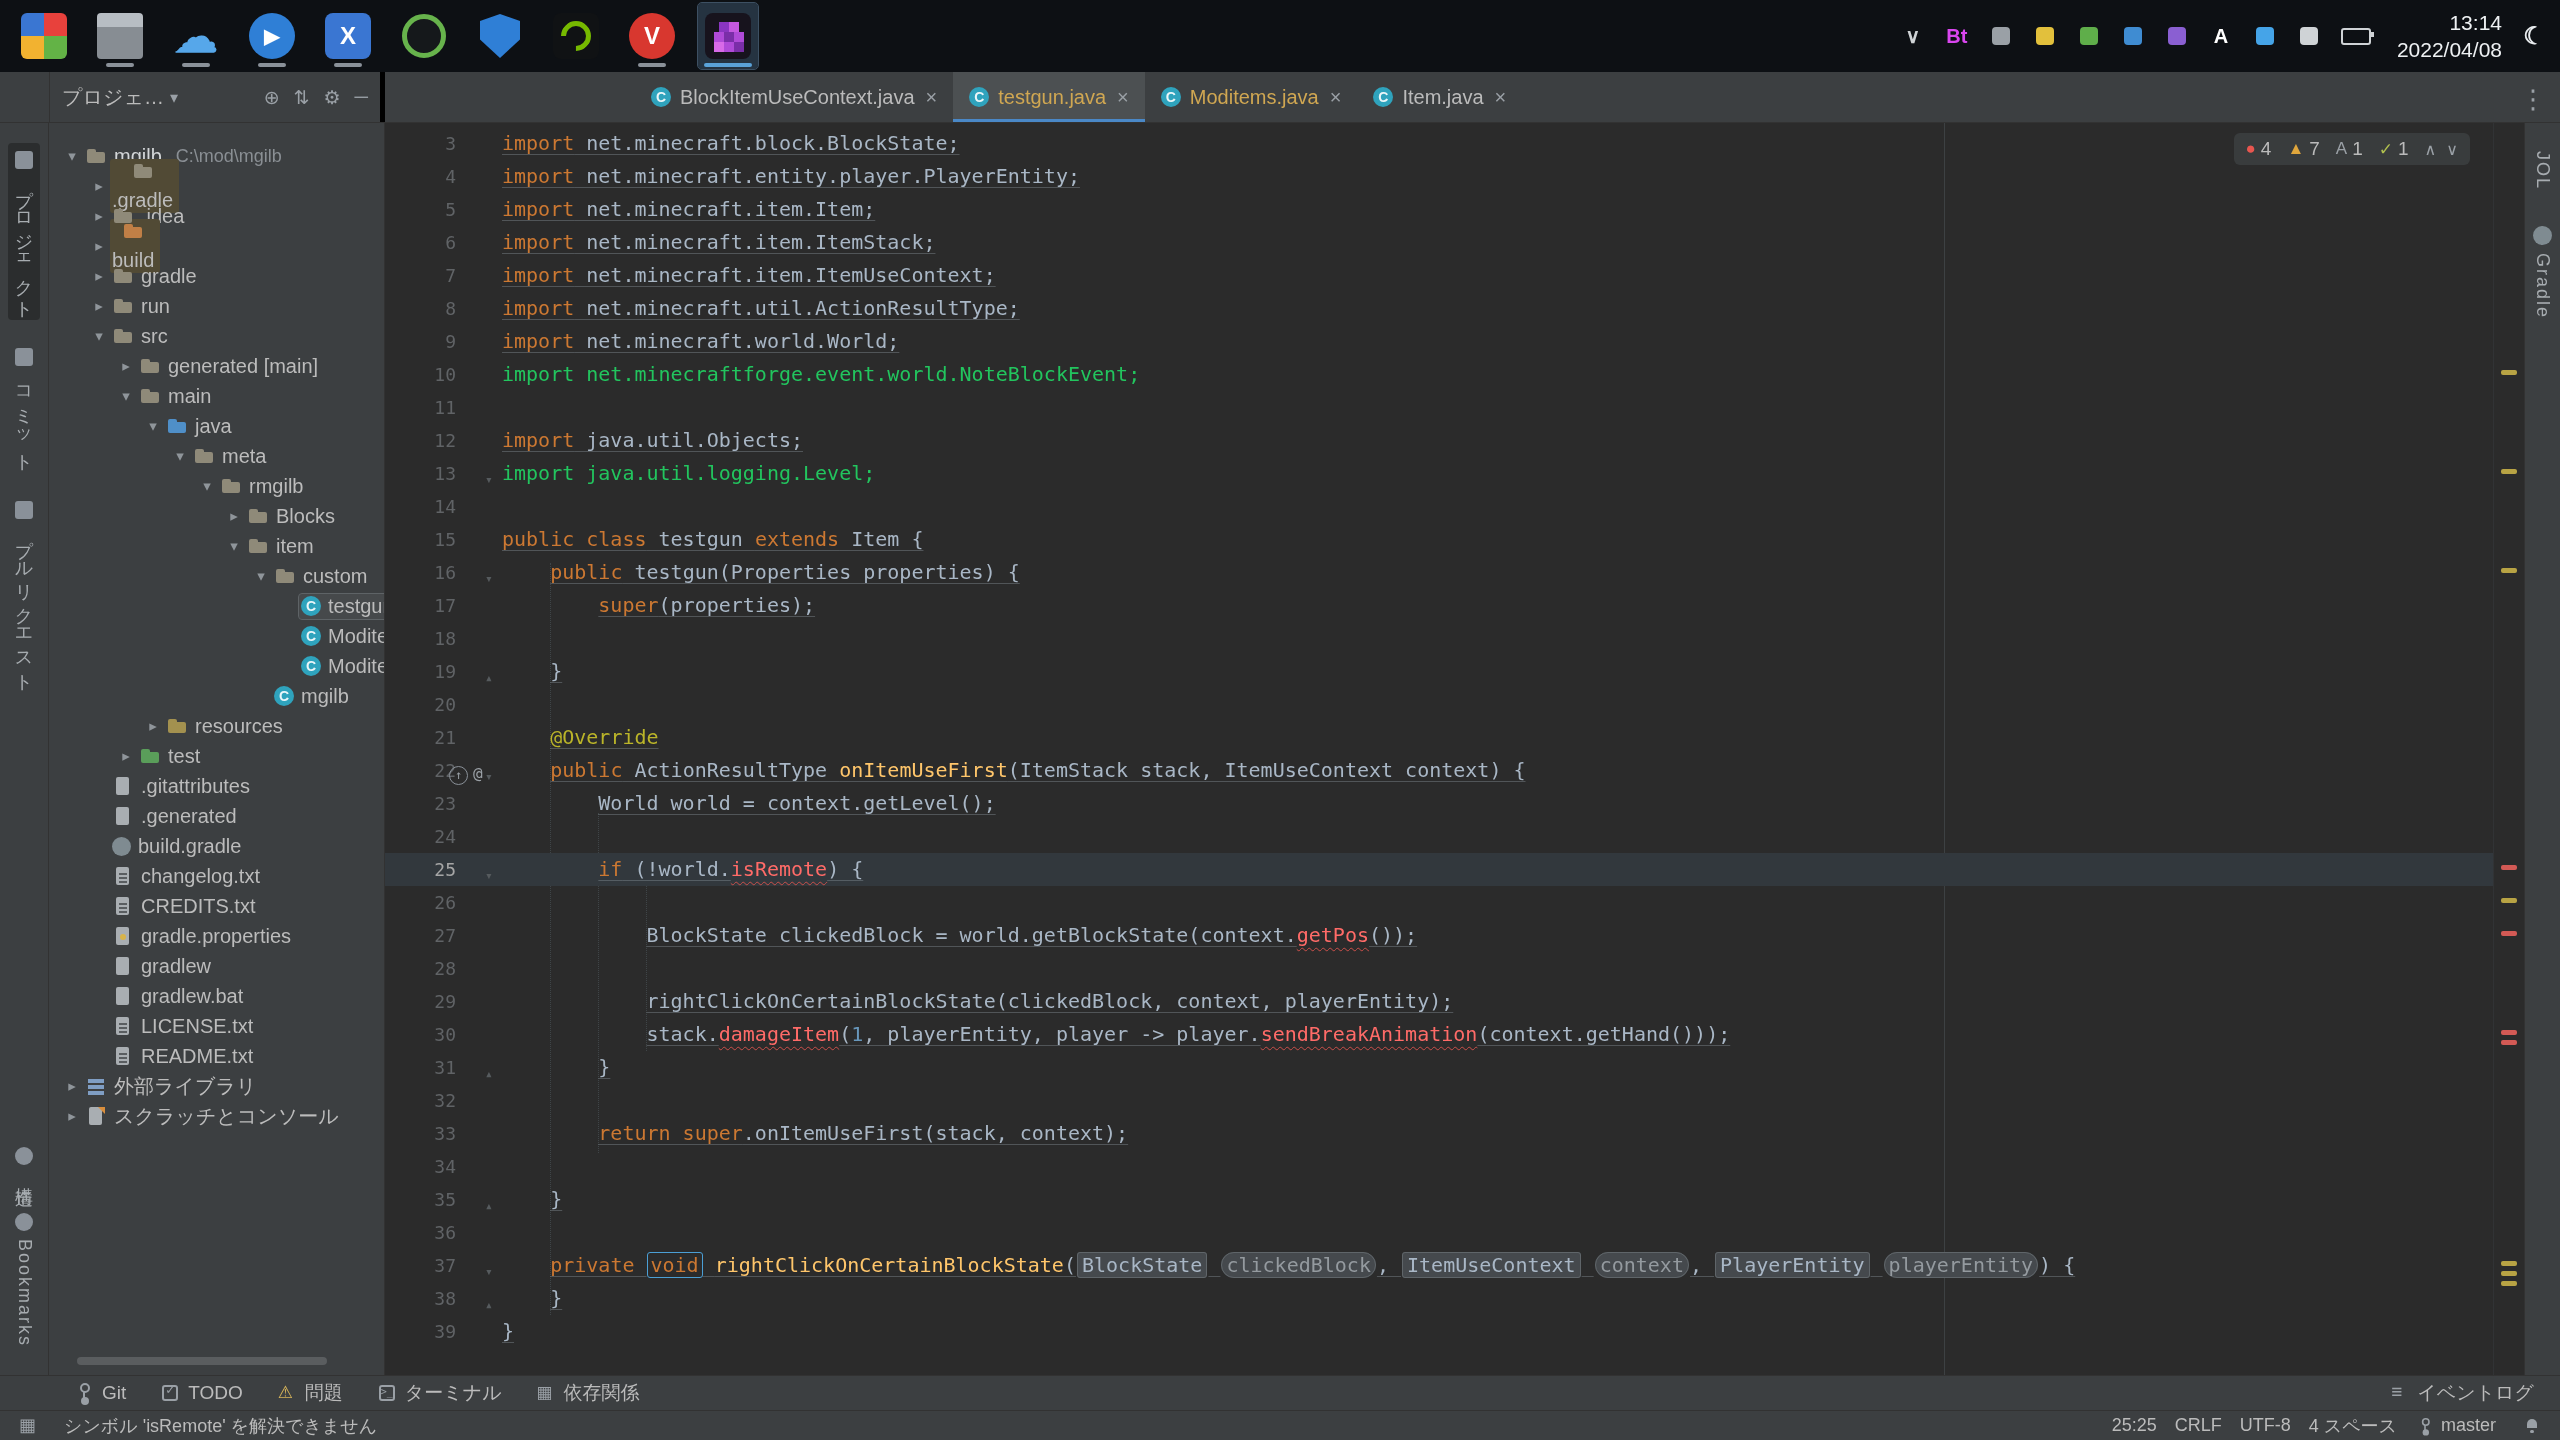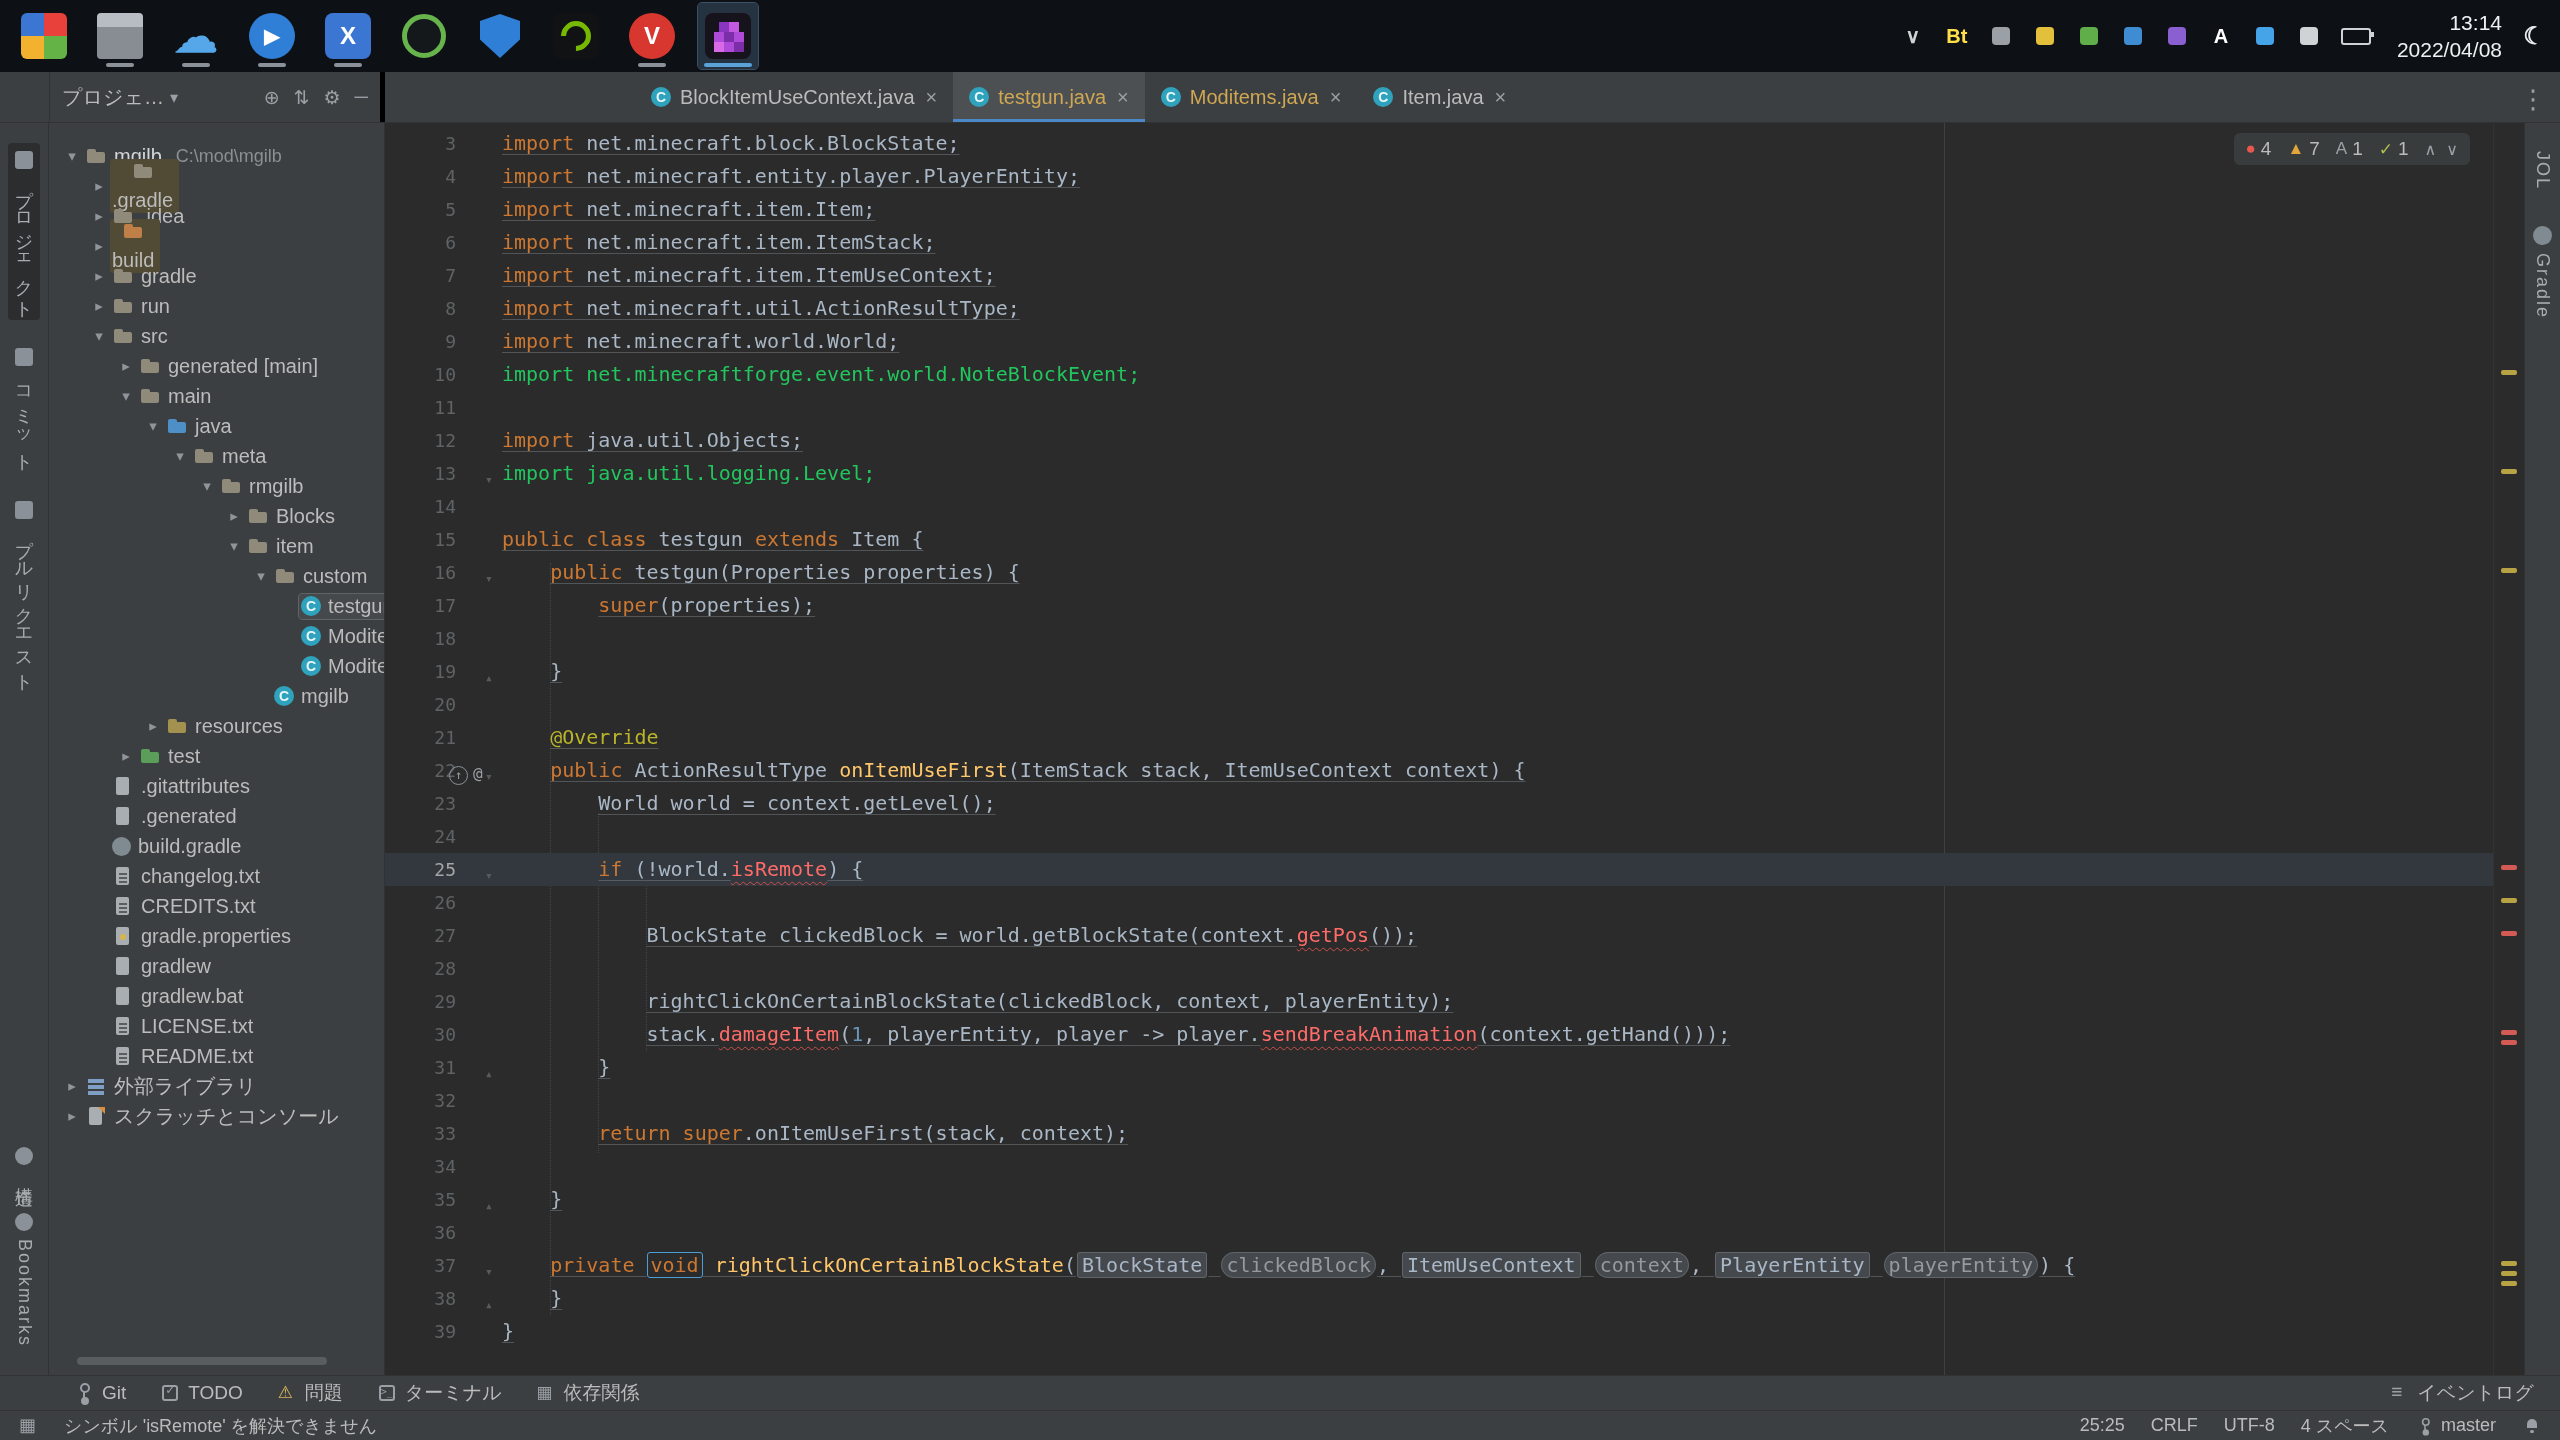--- a/index.html
+++ b/index.html
@@ -173,21 +173,21 @@
         </div>
         <div class="task-app running">
           <span class="app-glyph g-v">V</span>
         </div>
         <div class="task-app running active">
           <span class="app-glyph g-px"></span>
         </div>
       </div>
     <div class="tray" id="tray">
       <span class="tray-ic" style="color: rgb(207, 211, 214);">∨</span>
-        <span class="tray-ic" style="color: #fde047;">Bt</span>
+        <span class="tray-ic" style="color: #d946ef;">Bt</span>
         <span class="tray-ic">
           <span class="t-dot" style="background: rgb(154, 160, 166);"></span>
         </span>
         <span class="tray-ic">
           <span class="t-dot" style="background: rgb(226, 192, 60);"></span>
         </span>
         <span class="tray-ic">
           <span class="t-dot" style="background: rgb(95, 174, 74);"></span>
         </span>
         <span class="tray-ic">
@@ -742,21 +742,21 @@
         </div>
         <div class="btool btool-right">
           <span class="bi bi-log"></span>
           <span>イベントログ</span>
         </div>
       </div>
 
     <div class="statusbar">
       <span class="bi bi-grid"></span>
       <span class="status-msg">シンボル 'isRemote' を解決できません</span>
-      <span id="status-items" style="display:flex;gap:26px;align-items:center;">
+      <span id="status-items" style="display:flex;gap:18px;align-items:center;">
           <span class="status-item">
             <span>25:25</span>
           </span>
           <span class="status-item">
             <span>CRLF</span>
           </span>
           <span class="status-item">
             <span>UTF-8</span>
           </span>
           <span class="status-item">

